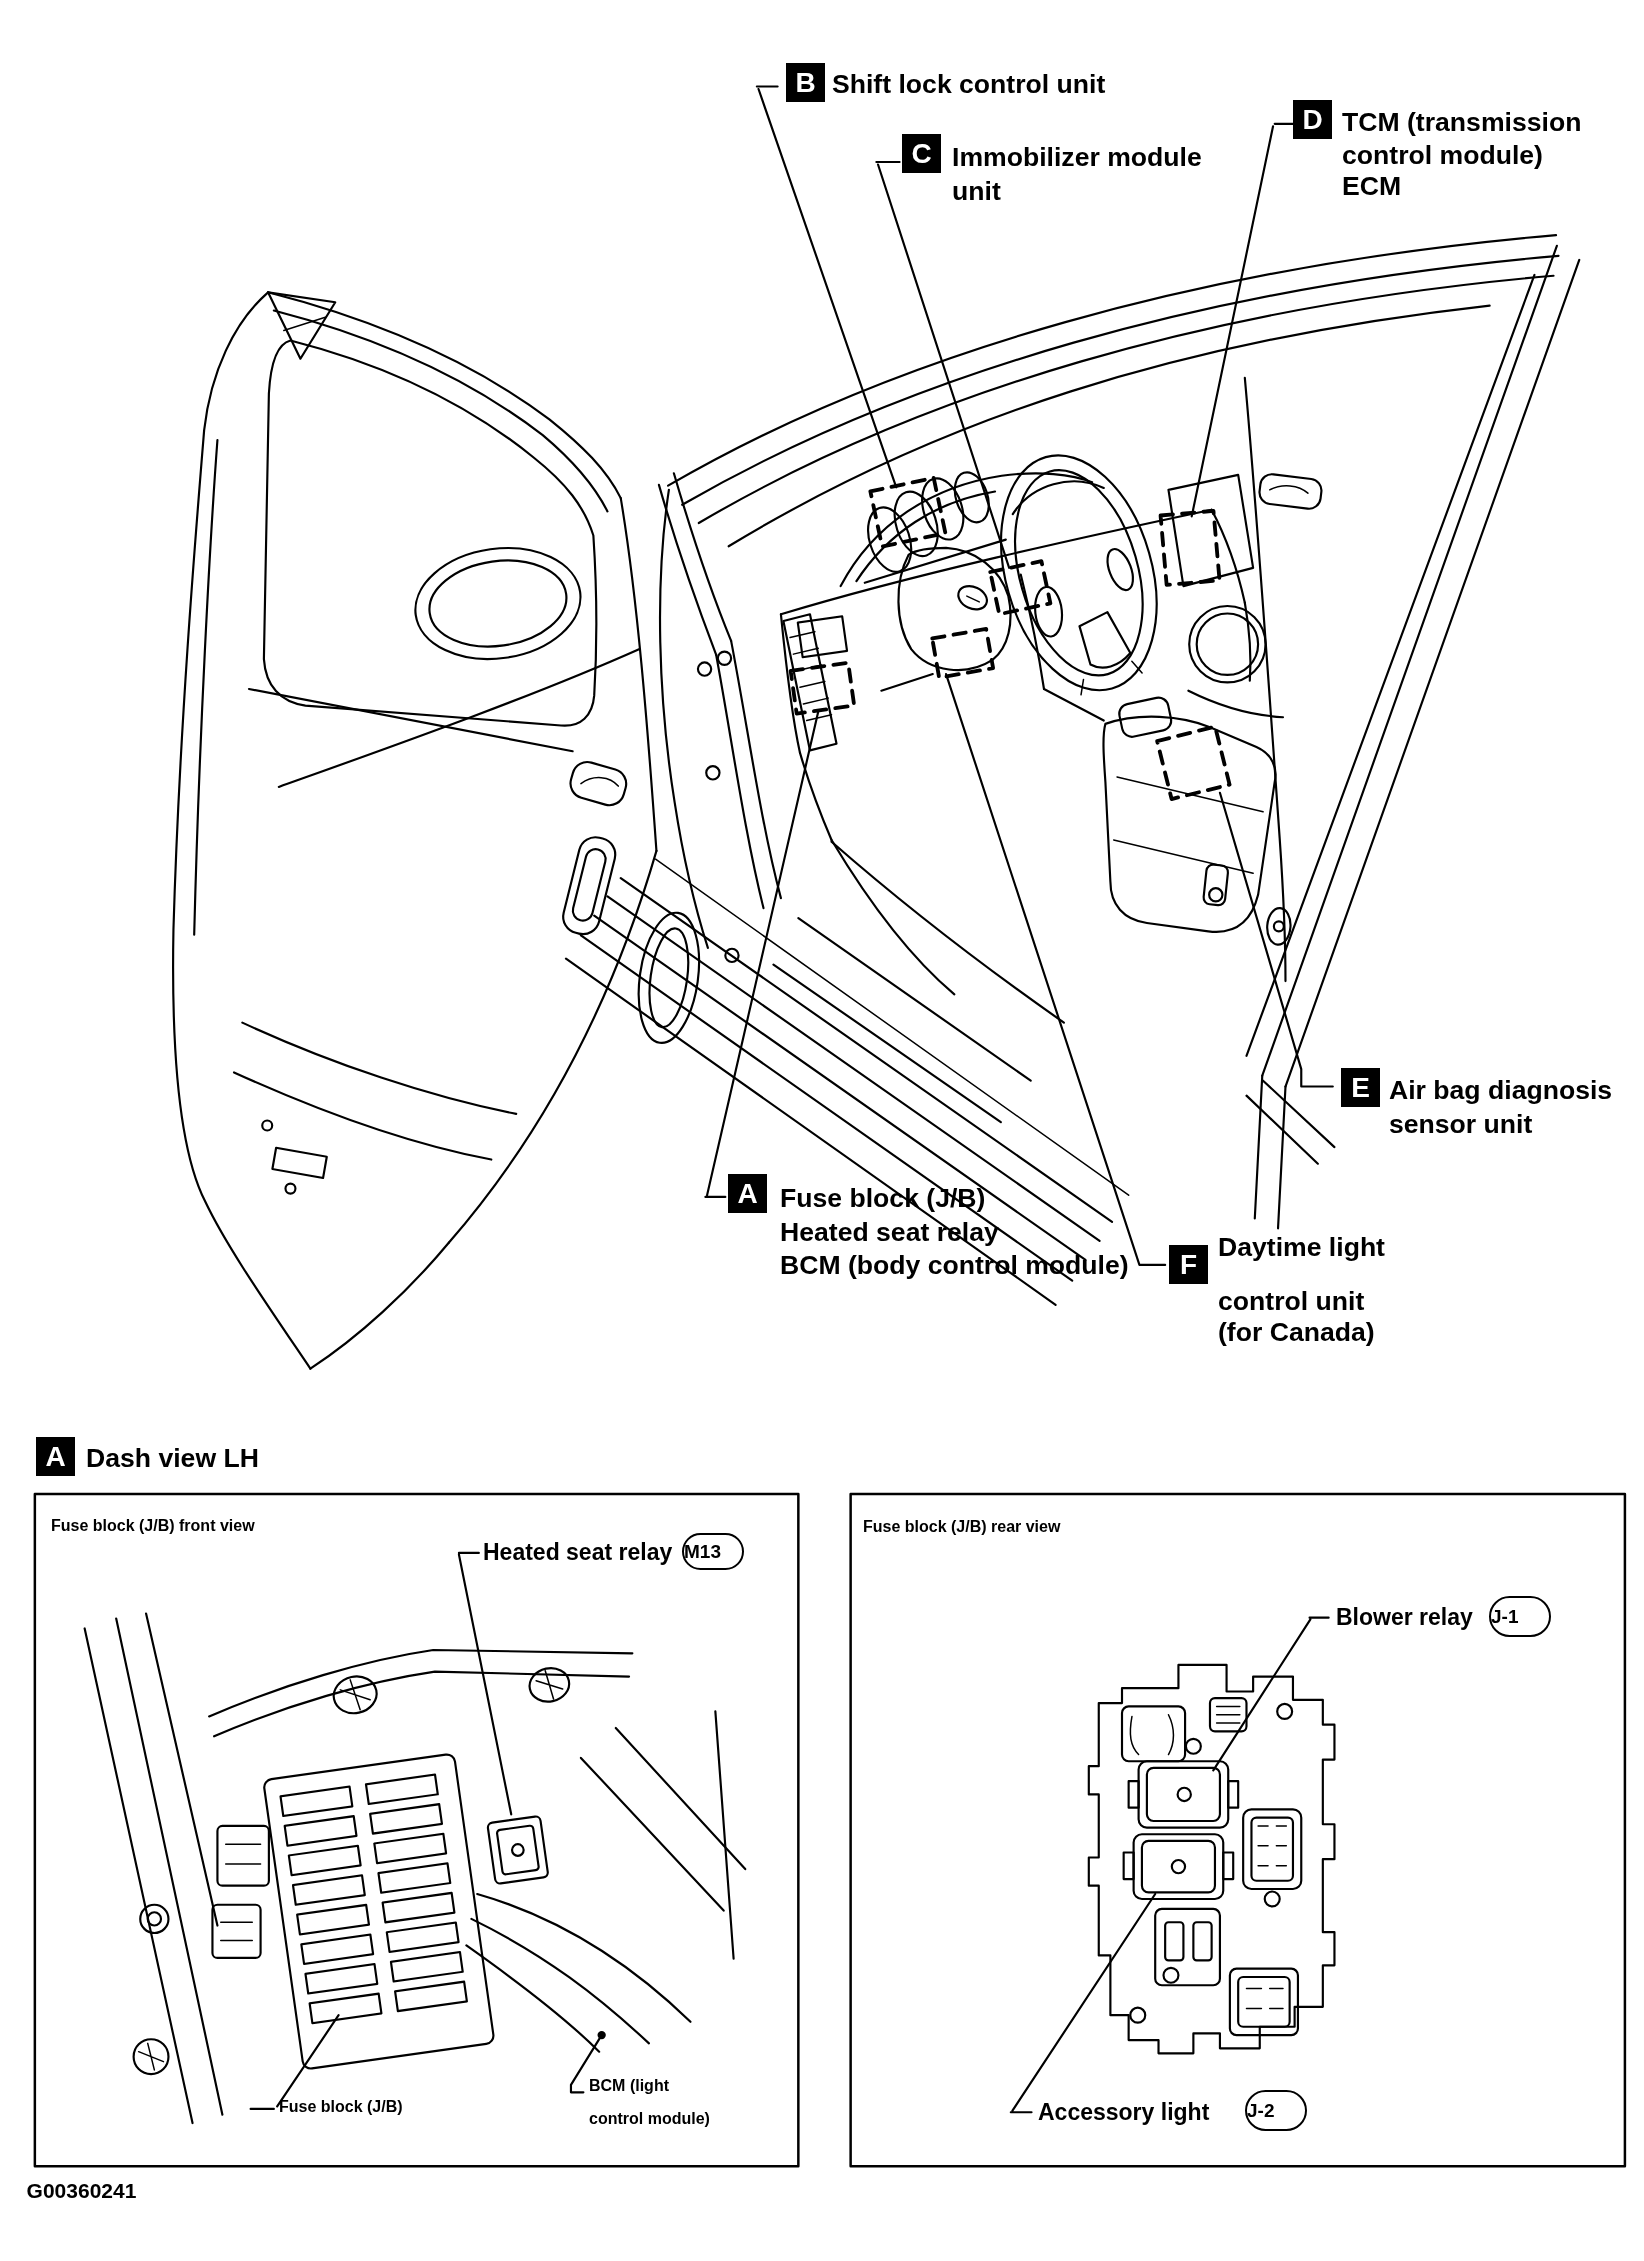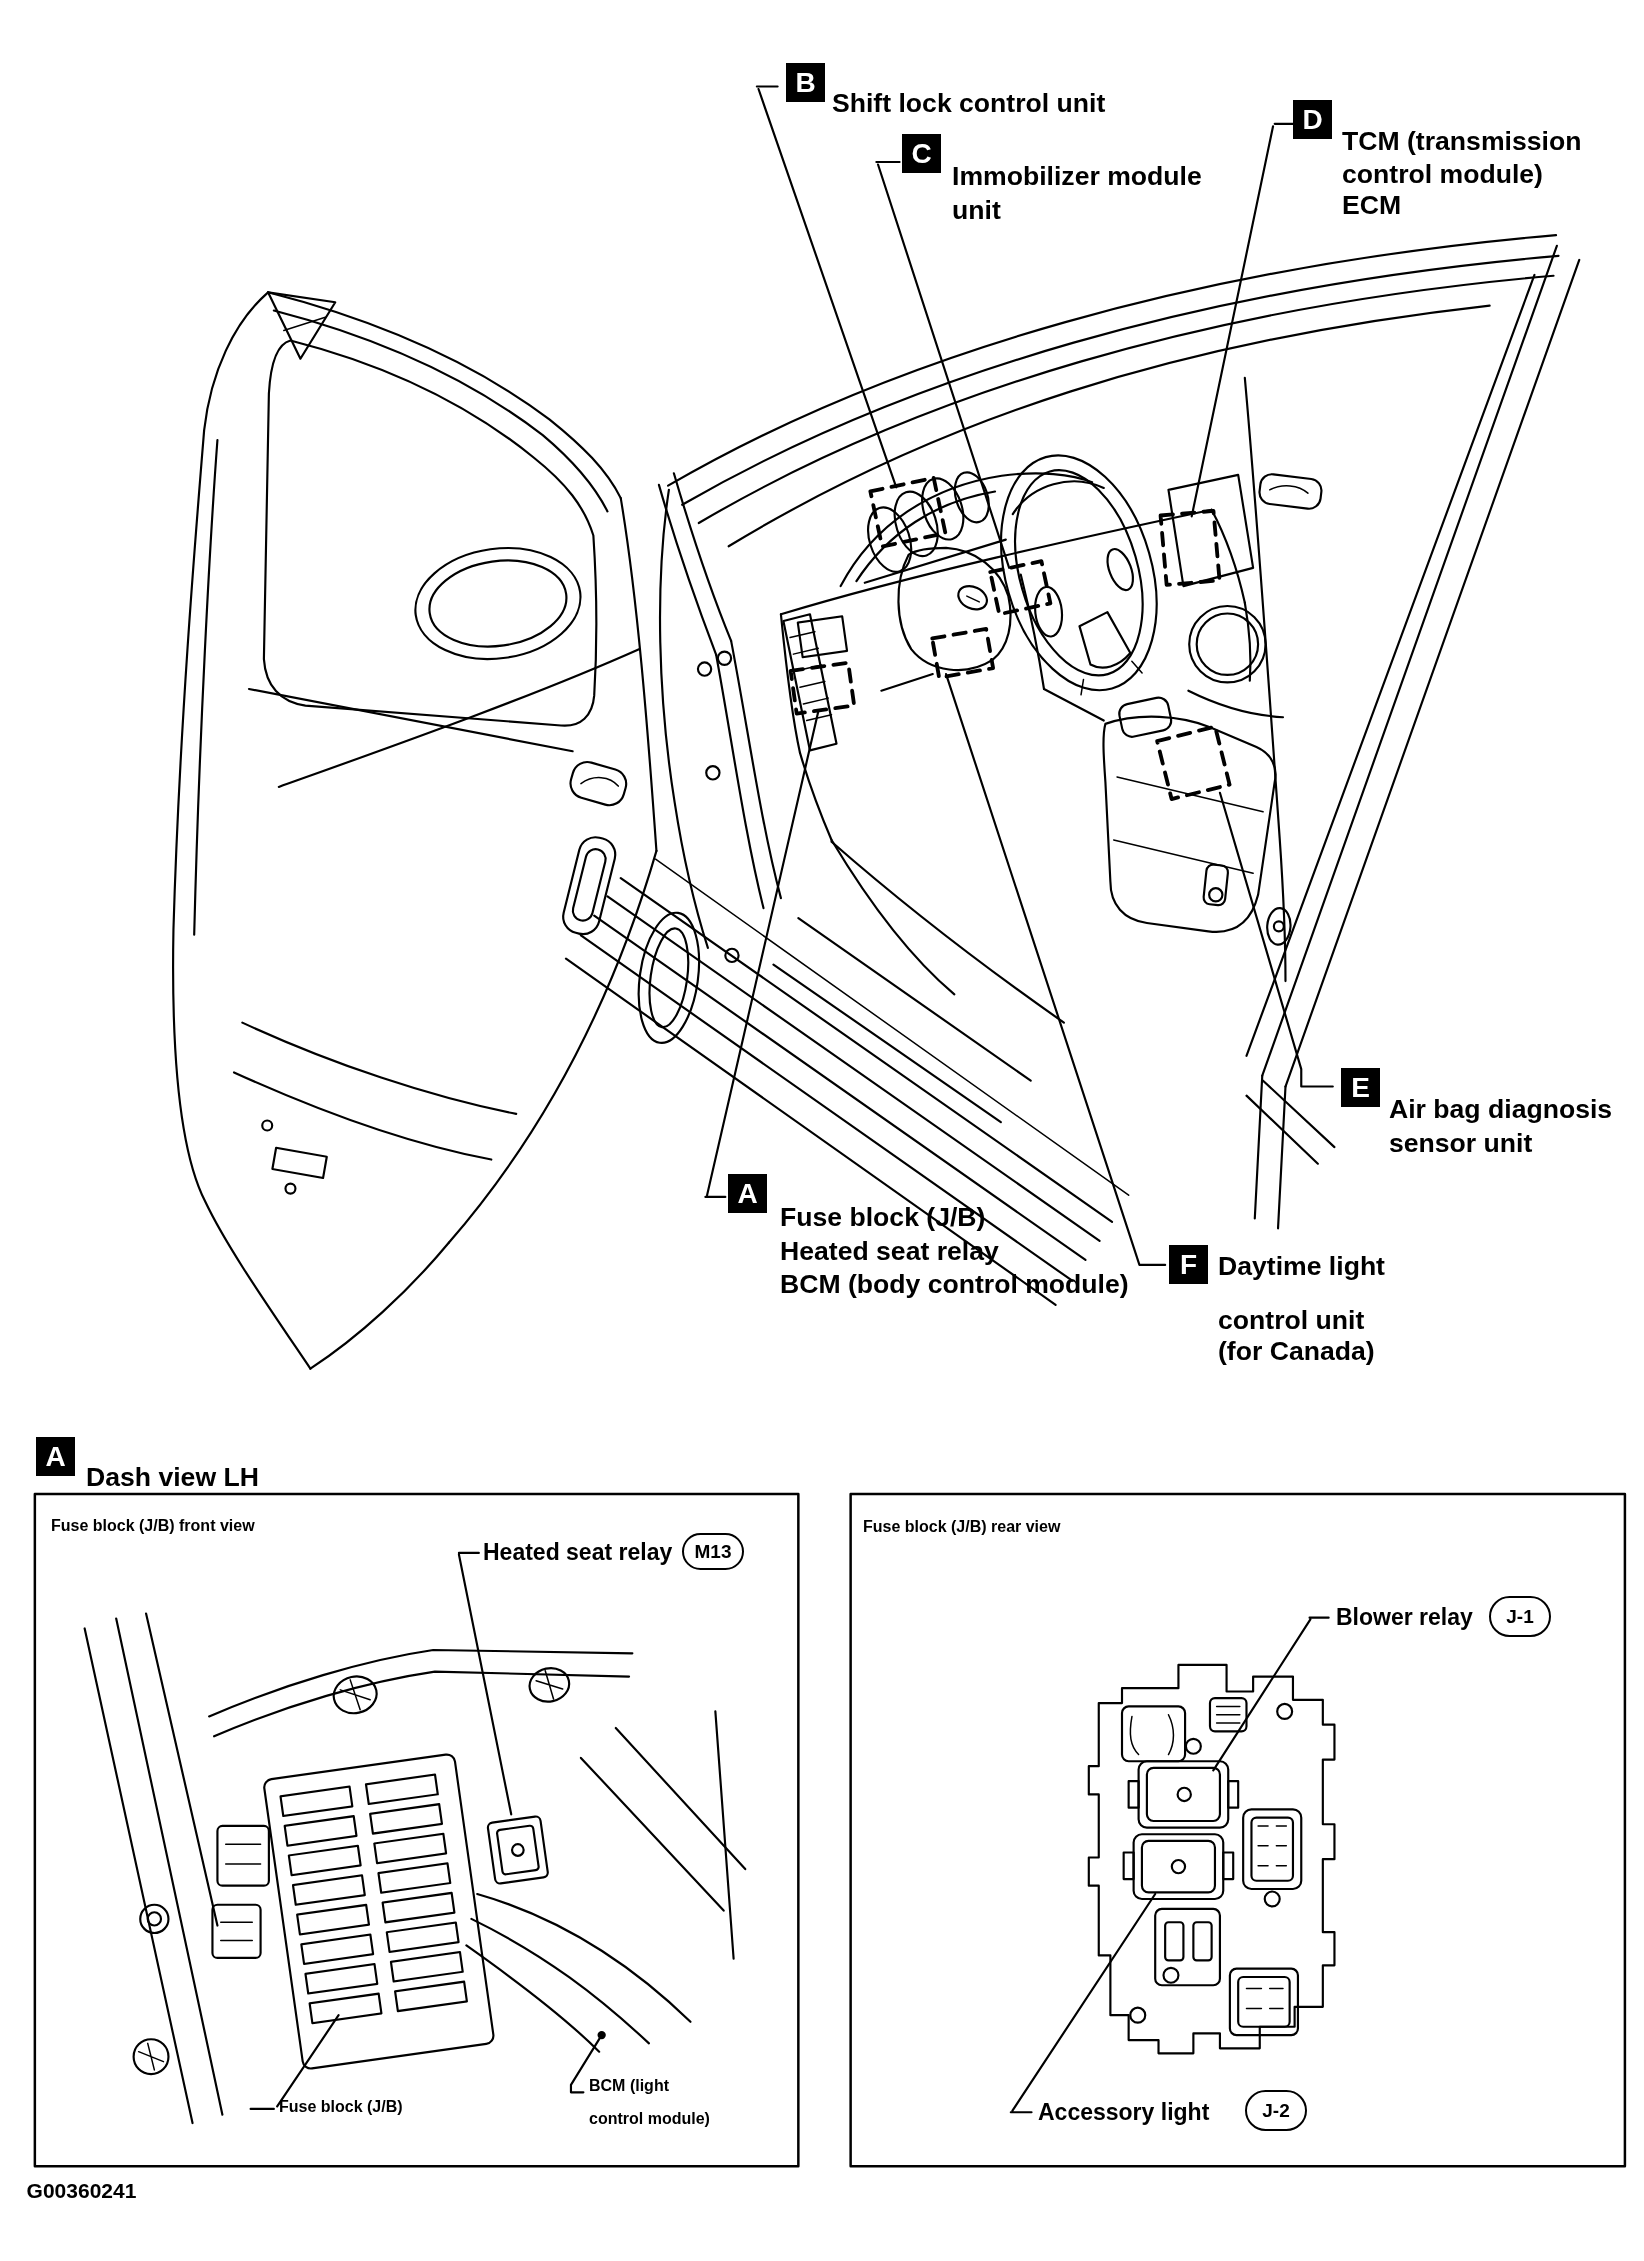--- a/index.html
+++ b/index.html
@@ -9,25 +9,25 @@
   #art path,#art line,#art rect,#art circle,#art ellipse,#art polyline{
       fill:none;stroke:#000;stroke-width:2.6;stroke-linecap:round;stroke-linejoin:round;}
   #art .thin{stroke-width:1.8;}
   #art .dash{stroke-width:4.6;stroke-dasharray:15 11;}
   #art .pborder{stroke-width:3;}
   #art .fillw{fill:#fff;}
   #art .dotf{fill:#000;stroke:none;}
   .abs{position:absolute;white-space:nowrap;}
   .badge{width:39px;height:39px;background:#000;color:#fff;text-align:center;
          line-height:39px;font-size:28px;font-weight:bold;}
-  .lbl{font-size:26.6px;font-weight:bold;line-height:1;margin-top:19px;}
+  .lbl{font-size:26.6px;font-weight:bold;line-height:1;}
   .plbl{font-size:23px;font-weight:bold;line-height:1;}
   .ptitle{font-size:16px;font-weight:bold;line-height:1;}
   .oval{border:2.5px solid #000;border-radius:21.6px;display:flex;align-items:center;
-        justify-content:center;font-size:19px;font-weight:bold;}
+        justify-content:flex-start;font-size:19px;font-weight:bold;}
   .code{font-size:21px;font-weight:bold;line-height:1;}
 </style>
 </head>
 <body>
 
 <div id="stage">
 
 <svg id="art" width="1644" height="2261" viewBox="0 0 1981 2724">
 
   <g>

